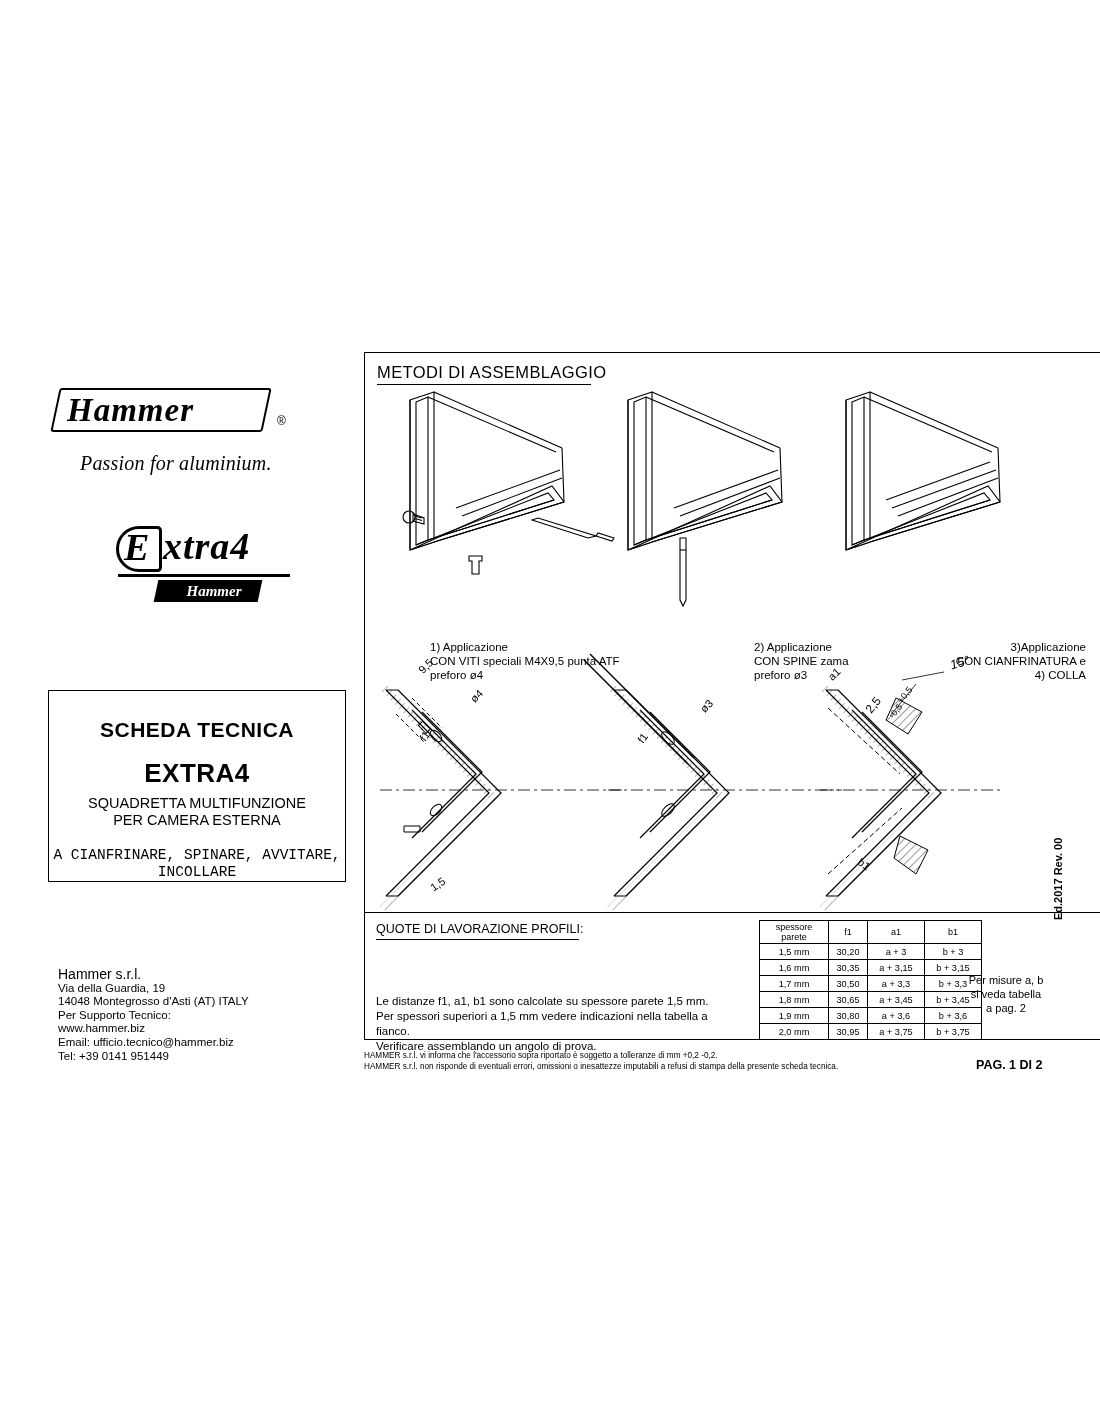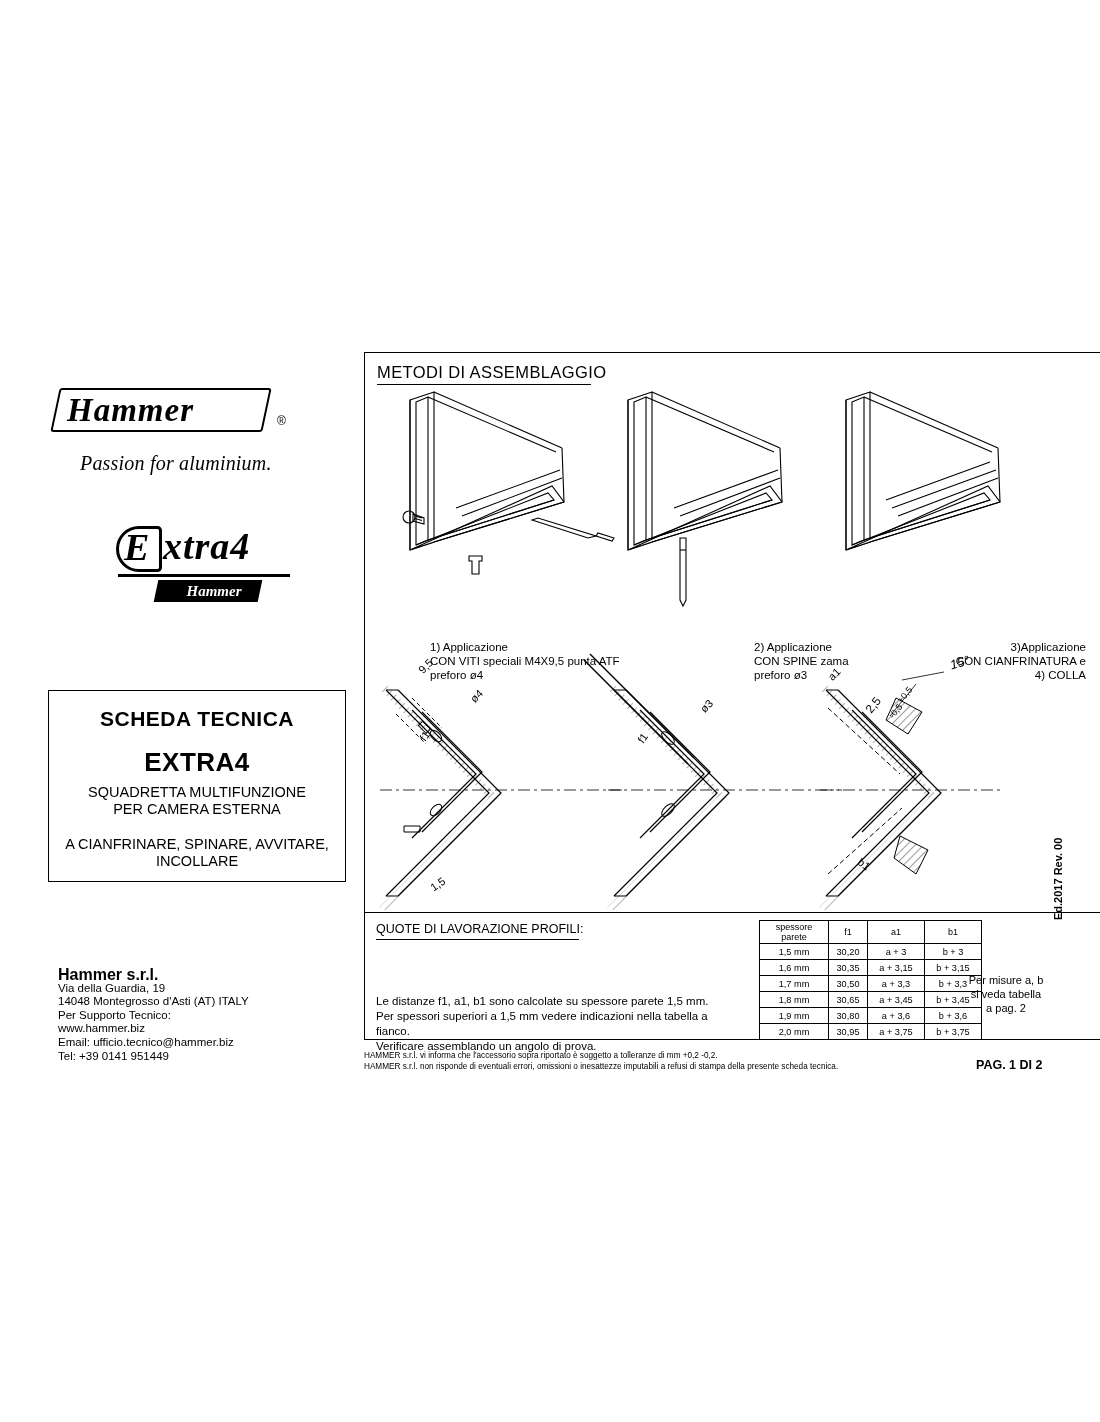--- a/index.html
+++ b/index.html
@@ -145,21 +145,21 @@
 
   .scheda-box {
     position: absolute;
     left: 48px;
     top: 690px;
     width: 298px;
     height: 192px;
     border: 1.5px solid #000;
     box-sizing: border-box;
     text-align: center;
-    padding-top: 16px;
+    padding-top: 27px;
   }
   .scheda-title {
     font-size: 21px;
     font-weight: bold;
     letter-spacing: 0.5px;
   }
   .scheda-model {
     font-size: 26px;
     font-weight: bold;
     margin-top: 16px;
@@ -167,32 +167,33 @@
   }
   .scheda-sub {
     font-size: 14.5px;
     margin-top: 6px;
     line-height: 17px;
   }
   .scheda-desc {
     font-size: 14.5px;
     margin-top: 18px;
     line-height: 17px;
+    font-family: Liberation Mono, monospace;
   }
 
   .company-block {
     position: absolute;
     left: 58px;
     top: 968px;
     font-size: 11.5px;
     line-height: 13.6px;
   }
   .company-block .cname {
-    font-weight: bold;
-    font-size: 16px;
+    font-weight: normal;
+    font-size: 14px;
   }
 
   
   .frame {
     position: absolute;
     left: 364px;
     top: 352px;
     width: 797px;
     height: 688px;
     border: 1.5px solid #000;

